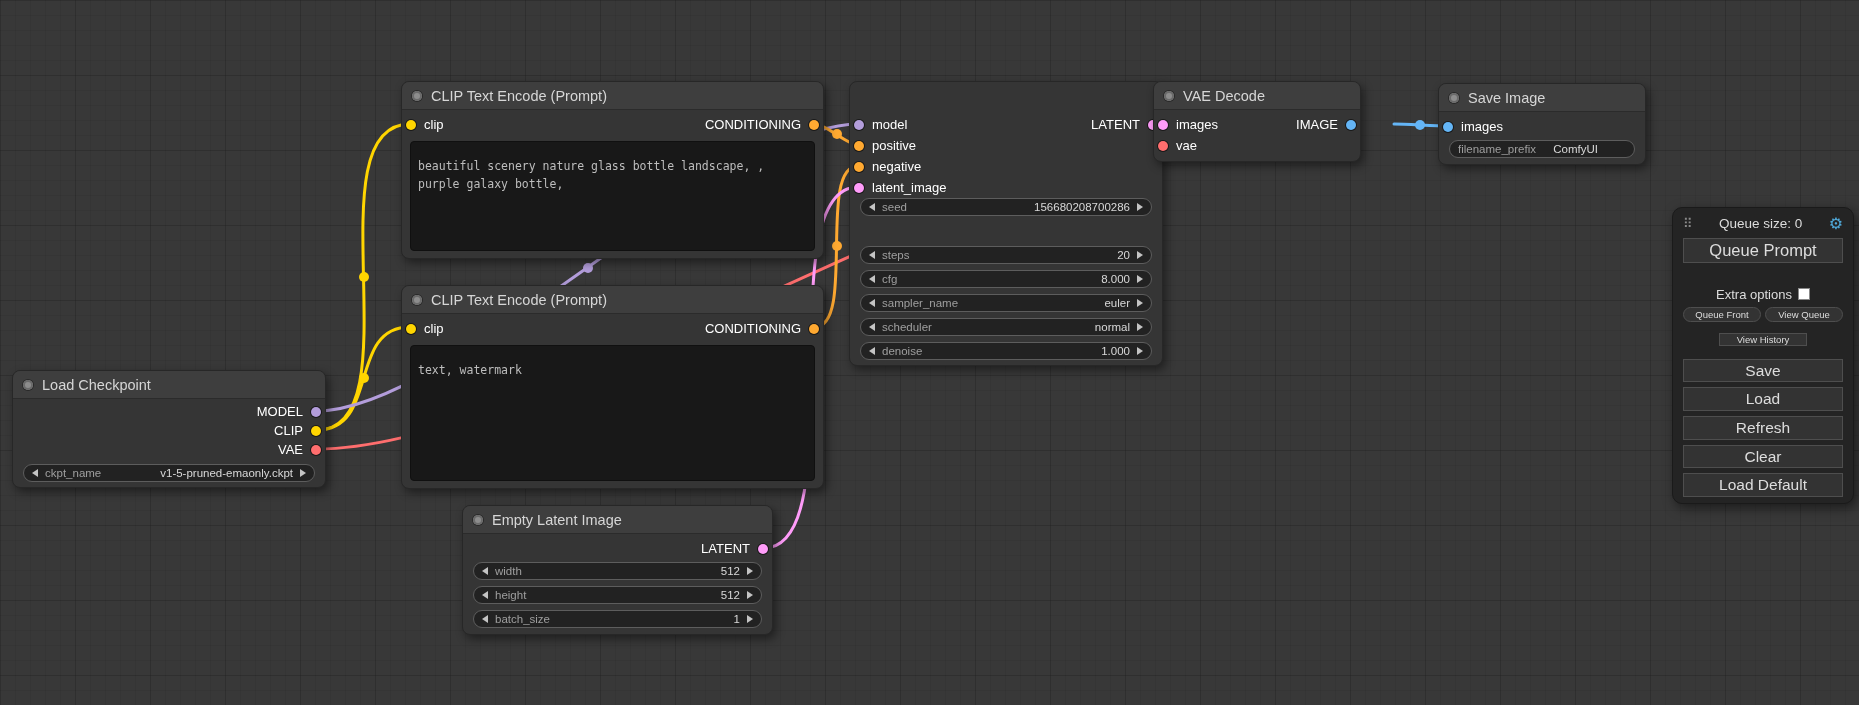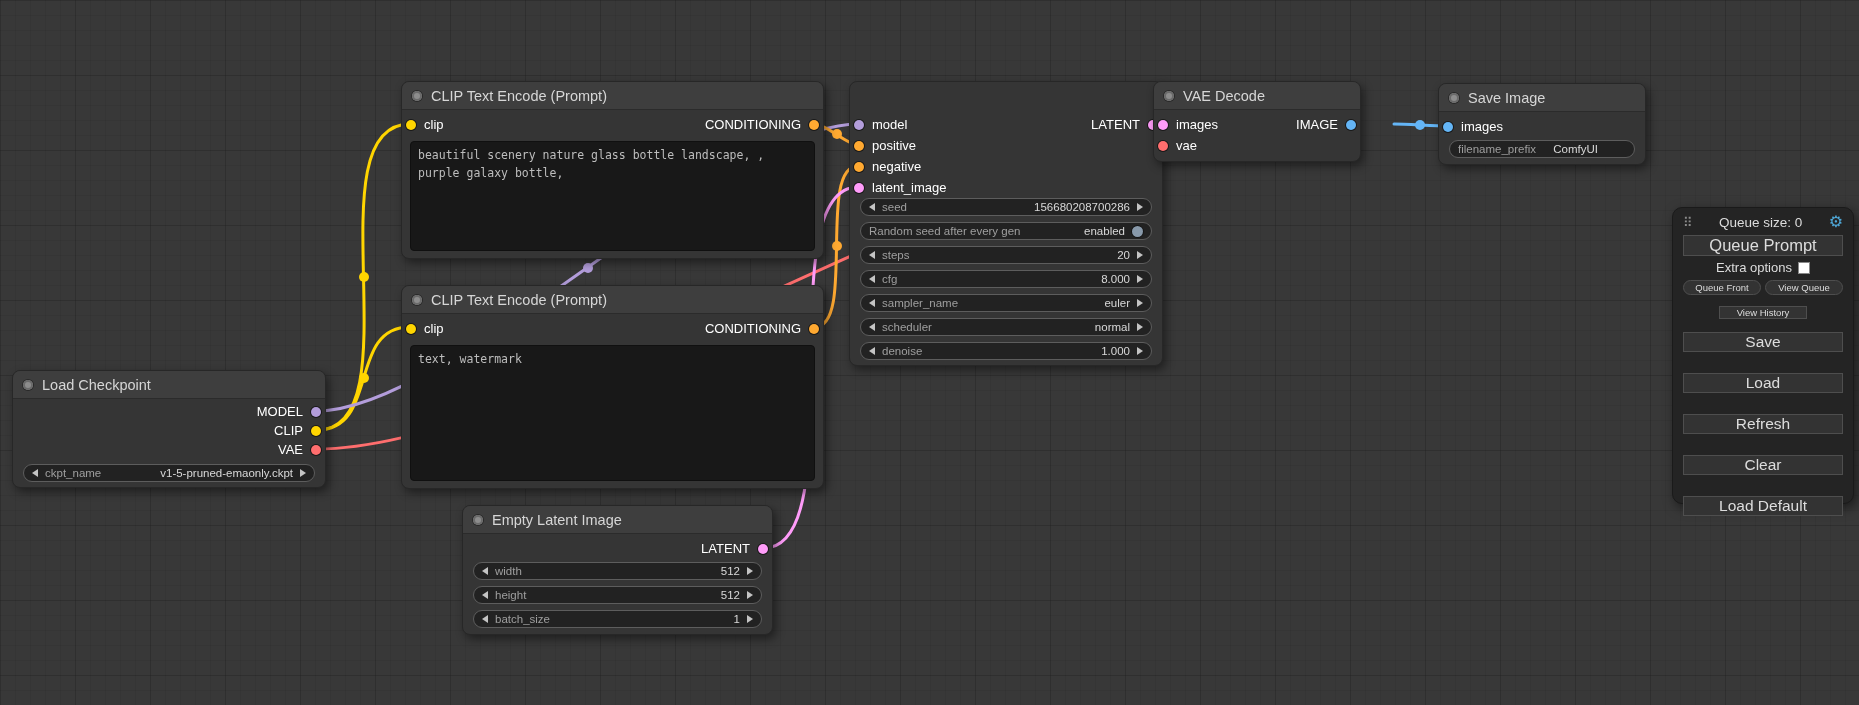--- a/index.html
+++ b/index.html
@@ -48,42 +48,42 @@
   .arrow-l { width:0; height:0; border-top:4px solid transparent; border-bottom:4px solid transparent; border-right:6px solid #c4c4c4; flex:0 0 auto; }
   .arrow-r { width:0; height:0; border-top:4px solid transparent; border-bottom:4px solid transparent; border-left:6px solid #c4c4c4; flex:0 0 auto; }
   .wname  { color:#9f9f9f; white-space:nowrap; }
   .wvalue { color:#d8d8d8; margin-left:auto; white-space:nowrap; }
   .knob { width:11px; height:11px; border-radius:50%; background:#8899AA; box-shadow:0 0 0 1px rgba(0,0,0,.4); flex:0 0 auto; }
 
   .textbox {
     position:absolute; left:8px; right:8px;
     background:#181818; border:1px solid #101010; border-radius:4px;
     color:#bdbdbd; font-family:"DejaVu Sans Mono",monospace; font-size:11.5px;
-    line-height:1.55; padding:5px 7px; white-space:pre-wrap; word-break:break-word;
+    line-height:1.55; padding:16px 7px; white-space:pre-wrap; word-break:break-word;
   }
 
   
   #menu {
     position:absolute; z-index:3; left:1672px; top:207px; width:182px; height:297px;
     background:#242424; border:1px solid #1a1a1a; border-radius:10px;
     box-shadow:3px 4px 12px rgba(0,0,0,.5);
     padding:6px 10px; display:flex; flex-direction:column; align-items:center; color:#ddd;
   }
   .menu-header { width:100%; height:22px; display:flex; align-items:center; justify-content:space-between; }
   .drag-handle { color:#8a8a8a; font-size:13px; cursor:grab; }
   .queue-size { font-size:13.5px; color:#dcdcdc; }
   .gear { font-size:16px; color:#4FA8D8; cursor:pointer; line-height:1; }
   .btn { background:#333; border:1px solid #4e4e4e; border-radius:0; color:#ddd; font-family:inherit; cursor:pointer; }
   .btn-queue { width:100%; height:28px; font-size:16.5px; margin-top:5px; }
-  .extra-row { display:flex; align-items:center; gap:6px; margin-top:4px; font-size:13px; height:16px; }
+  .extra-row { display:flex; align-items:center; gap:6px; margin-top:24px; font-size:13px; height:16px; }
   .checkbox { width:12px; height:12px; background:#ffffff; border:1px solid #888; }
   .small-row { width:100%; display:flex; gap:4px; margin-top:5px; }
   .btn-small { flex:1; height:15px; font-size:9.5px; padding:0; border-radius:8px; }
   .btn-history { width:88px; height:15px; font-size:9.5px; margin-top:11px; padding:0; }
-  .btn-big { width:100%; height:27px; font-size:15.5px; margin-top:21px; }
+  .btn-big { width:100%; height:27px; font-size:15.5px; margin-top:5px; }
   .btn-big.first { margin-top:13px; }
 </style>
 </head>
 <body>
 
 <div id="canvas">
 
   <svg id="wires" width="1859" height="705" viewBox="0 0 1859 705">
     <path d="M 317 430 C 417 430, 310 124, 410 124" stroke="#FFD500"></path>
     <path d="M 317 430 C 380 430, 347 327, 410 327" stroke="#FFD500"></path>
@@ -205,25 +205,20 @@
     <div class="slot in" style="top:95px">
       <span class="port in-port" style="background: rgb(255, 156, 249);"></span>
       <span>latent_image</span>
     </div>
     <div class="widget" style="top:116px">
       <span class="arrow-l"></span>
       <span class="wname">seed</span>
       <span class="wvalue">156680208700286</span>
       <span class="arrow-r"></span>
     </div>
-    <div class="widget" style="top:140px">
-      <span class="wname">Random seed after every gen</span>
-      <span class="wvalue">enabled</span>
-      <span class="knob"></span>
-    </div>
     <div class="widget" style="top:164px">
       <span class="arrow-l"></span>
       <span class="wname">steps</span>
       <span class="wvalue">20</span>
       <span class="arrow-r"></span>
     </div>
     <div class="widget" style="top:188px">
       <span class="arrow-l"></span>
       <span class="wname">cfg</span>
       <span class="wvalue">8.000</span>

